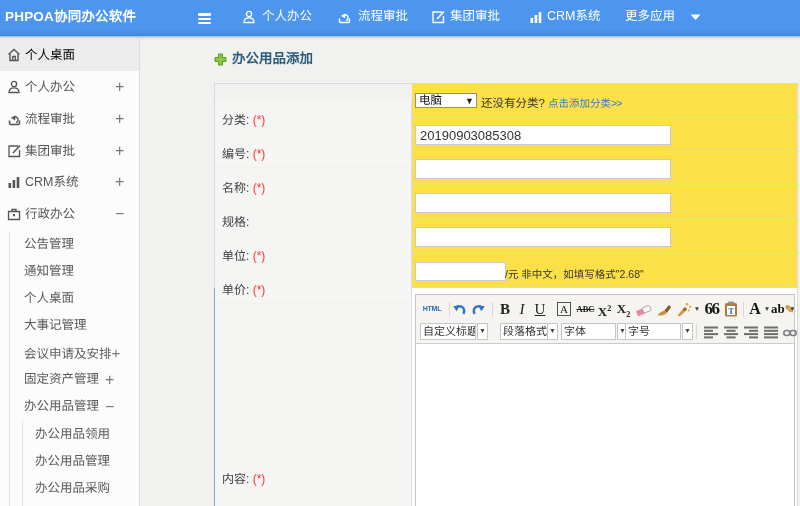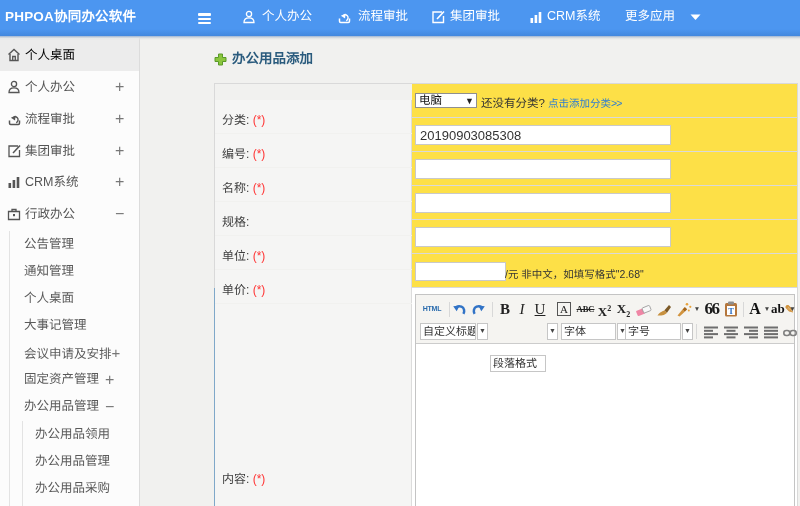--- a/index.html
+++ b/index.html
@@ -289,21 +289,21 @@
             </svg>
           <span class="tsep" style="left:327px"></span>
           <span style="left:332px;width:14px;font-family:'Liberation Serif',serif;font-size:16px;font-weight:bold;color:#111;">A</span>
           <span style="left:347px;width:8px;font-size:6.5px;color:#444;">▼</span>
           <span style="left:355px;width:18px;font-family:'Liberation Serif',serif;font-size:13px;font-weight:bold;color:#111;">ab<span style="color:#d2943e;font-size:11px;">✎</span></span>
           <span style="left:373px;width:7px;font-size:6.5px;color:#444;">▼</span>
         </div>
         <div id="tb2">
           <span class="combo" style="left:4px;width:56px;">自定义标题</span>
             <span class="cart" style="left:61px;">▼</span>
-          <span class="combo" style="left:74px;width:56px;margin-top:32px;">段落格式</span>
+          <span class="combo" style="left:84px;width:56px;">段落格式</span>
             <span class="cart" style="left:131px;">▼</span>
           <span class="combo" style="left:145px;width:55px;">字体</span>
             <span class="cart" style="left:201px;">▼</span>
           <span class="combo" style="left:209px;width:56px;">字号</span>
             <span class="cart" style="left:266px;">▼</span>
           <span style="position:absolute;left:280px;top:3px;width:1px;height:15px;background:#d8d8d8;"></span>
           <svg class="alico" style="left:288px" width="14" height="13" viewBox="0 0 14 13">
               <g fill="#6e6e6e">
                 <rect x="0" y="0.5" width="14" height="2"></rect>
                 <rect x="0" y="3.8" width="9" height="2"></rect>

